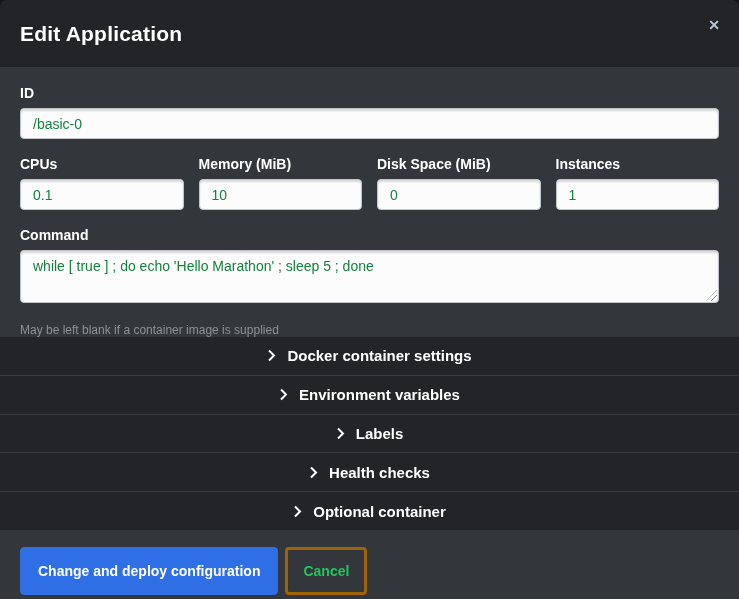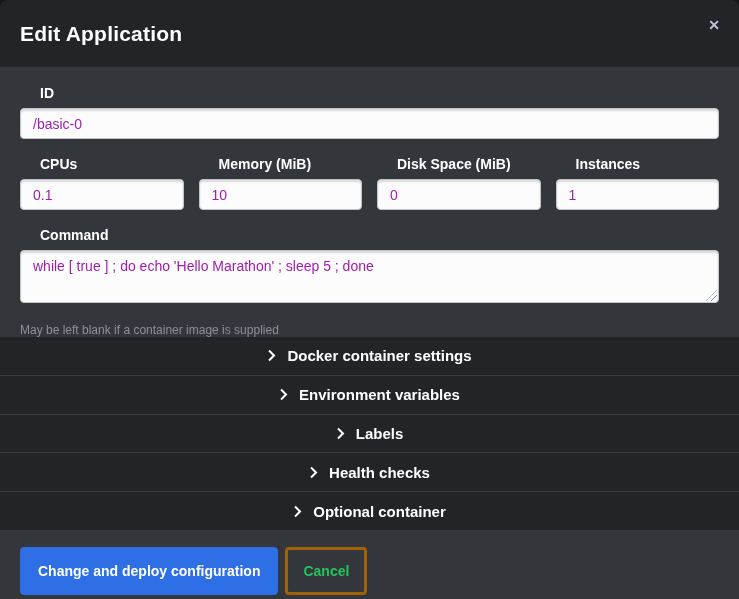--- a/index.html
+++ b/index.html
@@ -45,28 +45,27 @@
     background: #33363b;
     padding: 18px 20px 0 20px;
   }
   .form-group { margin-bottom: 17px; }
   .field-label {
     display: block;
     color: #ffffff;
     font-size: 14px;
     font-weight: 700;
     margin-bottom: 7px;
-    margin-left: 20px;
   }
   .text-input, .text-area {
     width: 100%;
     background: #fcfcfd;
     border: 1px solid #c2c5ca;
     border-radius: 4px;
-    color: #a21caf;
+    color: #15803d;
     font-size: 14px;
     font-family: "Liberation Sans", sans-serif;
     box-shadow: inset 0 2px 2px rgba(0,0,0,0.14);
     outline: none;
   }
   .text-input {
     height: 31px;
     padding: 0 12px;
   }
   .fields-row {

